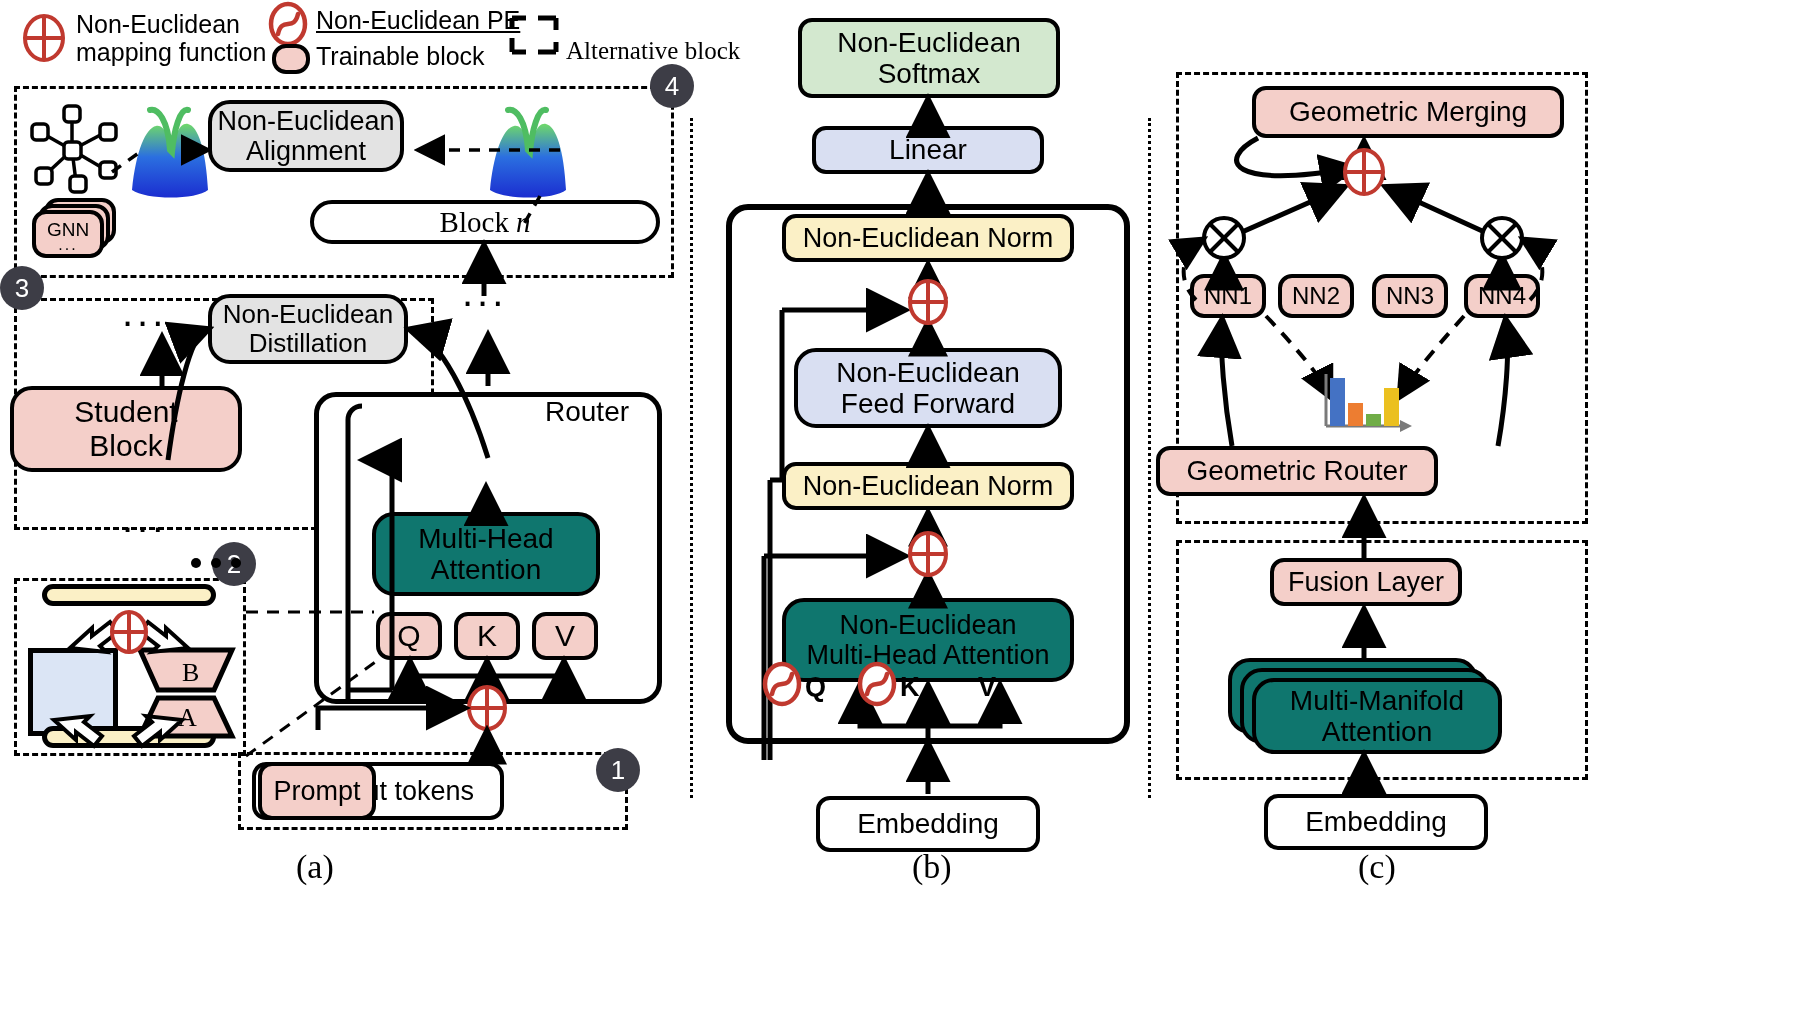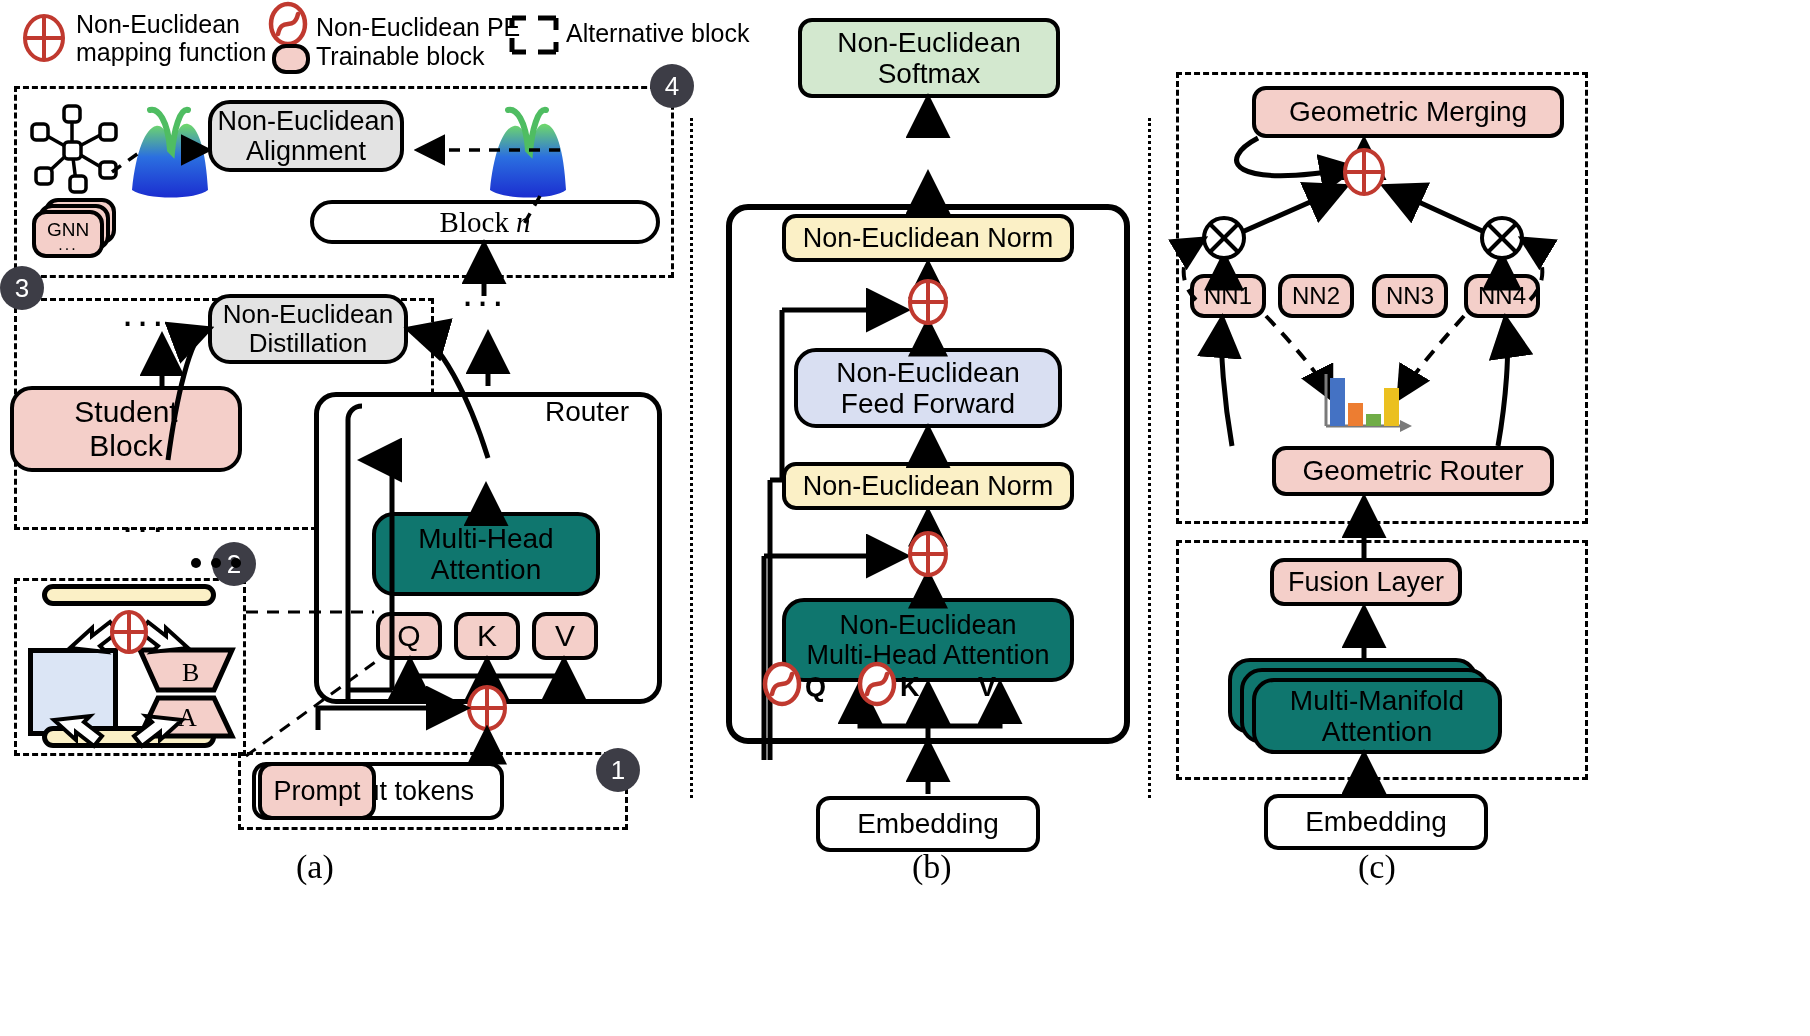--- a/index.html
+++ b/index.html
@@ -59,24 +59,24 @@
       <path d="M512 52 h 14"></path>
         <path d="M538 52 h 18"></path>
       <path d="M556 42 v 10"></path>
     </g>
   </svg>
 
   <div class="legtxt" style="left:76px;top:10px;">
     <span>Non-Euclidean</span><br>
     <span>mapping function</span>
   </div>
-  <div class="legtxt" style="left:316px;top:13px;">Non-Euclidean PE</div>
+  <div class="legtxt" style="left:316px;top:6px;text-decoration:underline;">Non-Euclidean PE</div>
   <div class="box r14 pink" style="left:272px;top:44px;width:38px;height:30px;border-width:4px;"></div>
   <div class="legtxt" style="left:316px;top:42px;">Trainable block</div>
-  <div class="legtxt" style="left:566px;top:19px;">Alternative block</div>
+  <div class="legtxt" style="left:566px;top:37px;font-family:Liberation Serif, serif;">Alternative block</div>
 
   <div class="dash" style="left:14px;top:86px;width:660px;height:192px;"></div>
   <div class="badge" style="left:650px;top:64px;">4</div>
 
   <div class="dash" style="left:14px;top:298px;width:420px;height:232px;"></div>
   <div class="badge" style="left:0px;top:266px;">3</div>
 
   <div class="dash" style="left:14px;top:578px;width:232px;height:178px;"></div>
   <div class="badge" style="left:212px;top:542px;">2</div>
 
@@ -138,20 +138,21 @@
   <div class="panlbl" style="left:296px;top:848px;">(a)</div>
 
   <div class="dot-sep" style="left:690px;top:118px;height:680px;"></div>
   <div class="dot-sep" style="left:1148px;top:118px;height:680px;"></div>
 
   <div class="box r14 green" style="left:798px;top:18px;width:262px;height:80px;font-size:28px;flex-direction:column;">
     <span>Non-Euclidean</span>
     <span>Softmax</span>
   </div>
 
+  <div class="box r14 blue" style="left:812px;top:126px;width:232px;height:48px;font-size:28px;">Linear</div>
 
   <div class="box r22 white" style="left:726px;top:204px;width:404px;height:540px;border-width:6px;"></div>
 
   <div class="box r14 cream" style="left:782px;top:214px;width:292px;height:48px;font-size:27px;">Non-Euclidean Norm</div>
 
   <div class="box r22 blue" style="left:794px;top:348px;width:268px;height:80px;font-size:28px;flex-direction:column;">
     <span>Non-Euclidean</span>
     <span>Feed Forward</span>
   </div>
 
@@ -173,21 +174,21 @@
   <div class="dash" style="left:1176px;top:72px;width:412px;height:452px;"></div>
   <div class="dash" style="left:1176px;top:540px;width:412px;height:240px;"></div>
 
   <div class="box r14 pink" style="left:1252px;top:86px;width:312px;height:52px;font-size:28px;">Geometric Merging</div>
 
   <div class="box r14 pink" style="left:1190px;top:274px;width:76px;height:44px;font-size:24px;">NN1</div>
   <div class="box r14 pink" style="left:1278px;top:274px;width:76px;height:44px;font-size:24px;">NN2</div>
   <div class="box r14 pink" style="left:1372px;top:274px;width:76px;height:44px;font-size:24px;">NN3</div>
   <div class="box r14 pink" style="left:1464px;top:274px;width:76px;height:44px;font-size:24px;">NN4</div>
 
-  <div class="box r14 pink" style="left:1272px;top:446px;width:282px;height:50px;font-size:28px;">Geometric Router</div>
+  <div class="box r14 pink" style="left:1156px;top:446px;width:282px;height:50px;font-size:28px;">Geometric Router</div>
 
   <div class="box r14 pink" style="left:1270px;top:558px;width:192px;height:48px;font-size:27px;">Fusion Layer</div>
 
   <div class="box r22 peach" style="left:1228px;top:658px;width:250px;height:76px;"></div>
   <div class="box r22 peach" style="left:1240px;top:668px;width:250px;height:76px;"></div>
   <div class="box r22 peach" style="left:1252px;top:678px;width:250px;height:76px;font-size:28px;flex-direction:column;">
     <span>Multi-Manifold</span>
     <span>Attention</span>
   </div>
 

